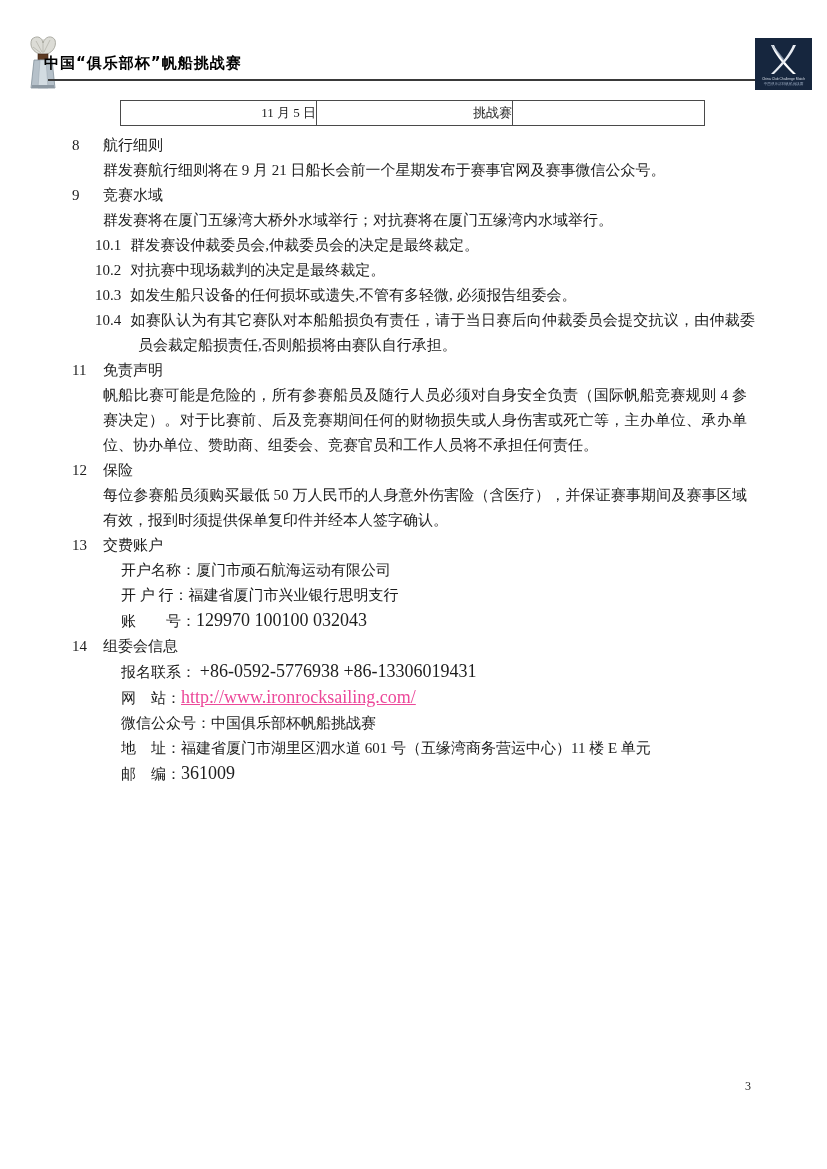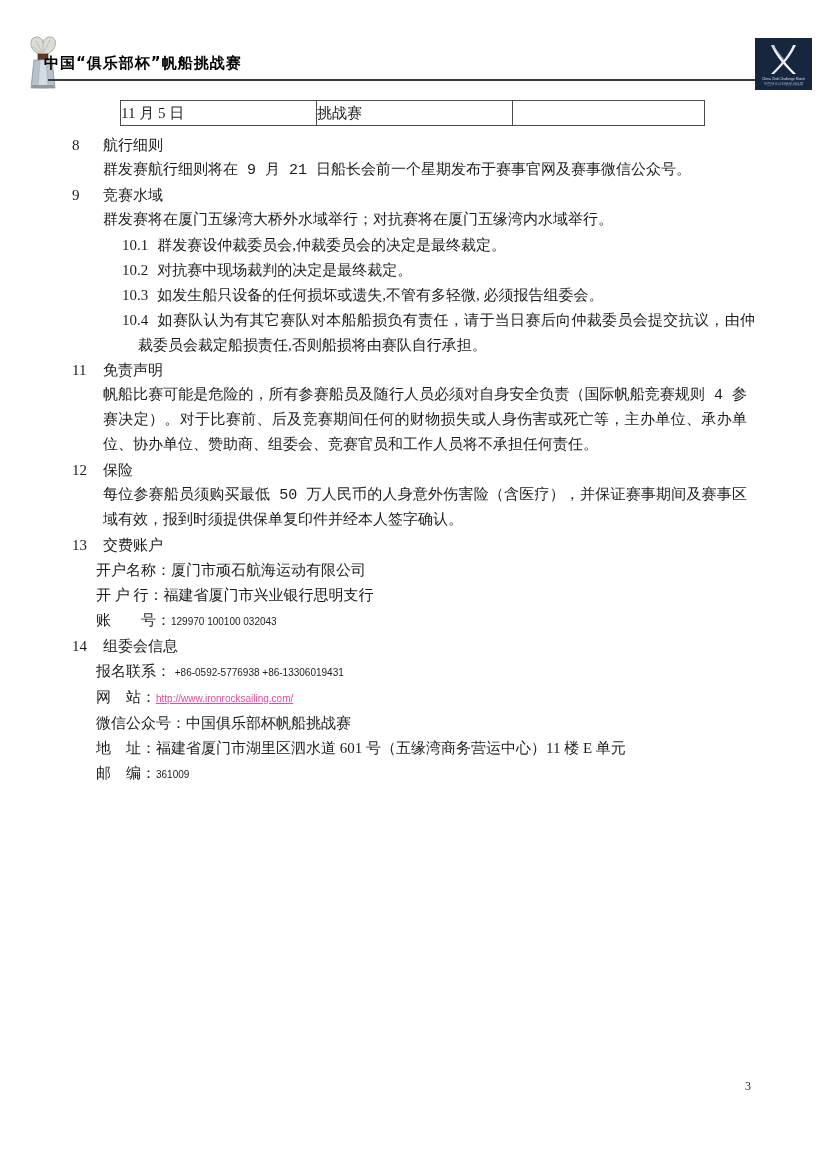--- a/index.html
+++ b/index.html
@@ -33,33 +33,33 @@
   }
   
   .sched{
     margin-left:48px;margin-bottom:7px;
     width:585px;display:flex;
     border:1px solid #4a4a4a;box-sizing:border-box;
     height:26px;
   }
   .sched .cell{
     box-sizing:border-box;height:24px;line-height:24px;
-    text-align:left;font-size:15px;
+    text-align:right;font-size:13px;
   }
   .sched .c1{width:196px;border-right:1px solid #4a4a4a;}
   .sched .c2{width:196px;border-right:1px solid #4a4a4a;}
   .sched .c3{flex:1;}
   
   .sec-head{display:flex;}
   .sec-num{display:inline-block;width:31px;flex:0 0 31px;}
-  .para{margin:0 8px 0 31px;text-align:justify;font-family:Liberation Mono, monospace;}
+  .para{margin:0 8px 0 31px;text-align:justify;}
   .sub{margin:0 0 0 23px;padding-left:43px;text-indent:-43px;text-align:justify;}
-  .sub .sub-num{margin-right:9px;margin-left:27px;}
-  .detail{margin:0 0 0 24px;}
-  .mono{font-family:Liberation Sans, sans-serif;font-size:10px;}
+  .sub .sub-num{margin-right:9px;}
+  .detail{margin:0 0 0 49px;}
+  .mono{font-family:Liberation Serif, serif;font-size:18px;}
   a.site-link{color:#ec4899;text-decoration:underline;}
   
   .page-num{
     position:absolute;top:1079px;left:738px;width:20px;
     font-size:12px;text-align:center;
   }
 </style>
 </head>
 <body>
 

